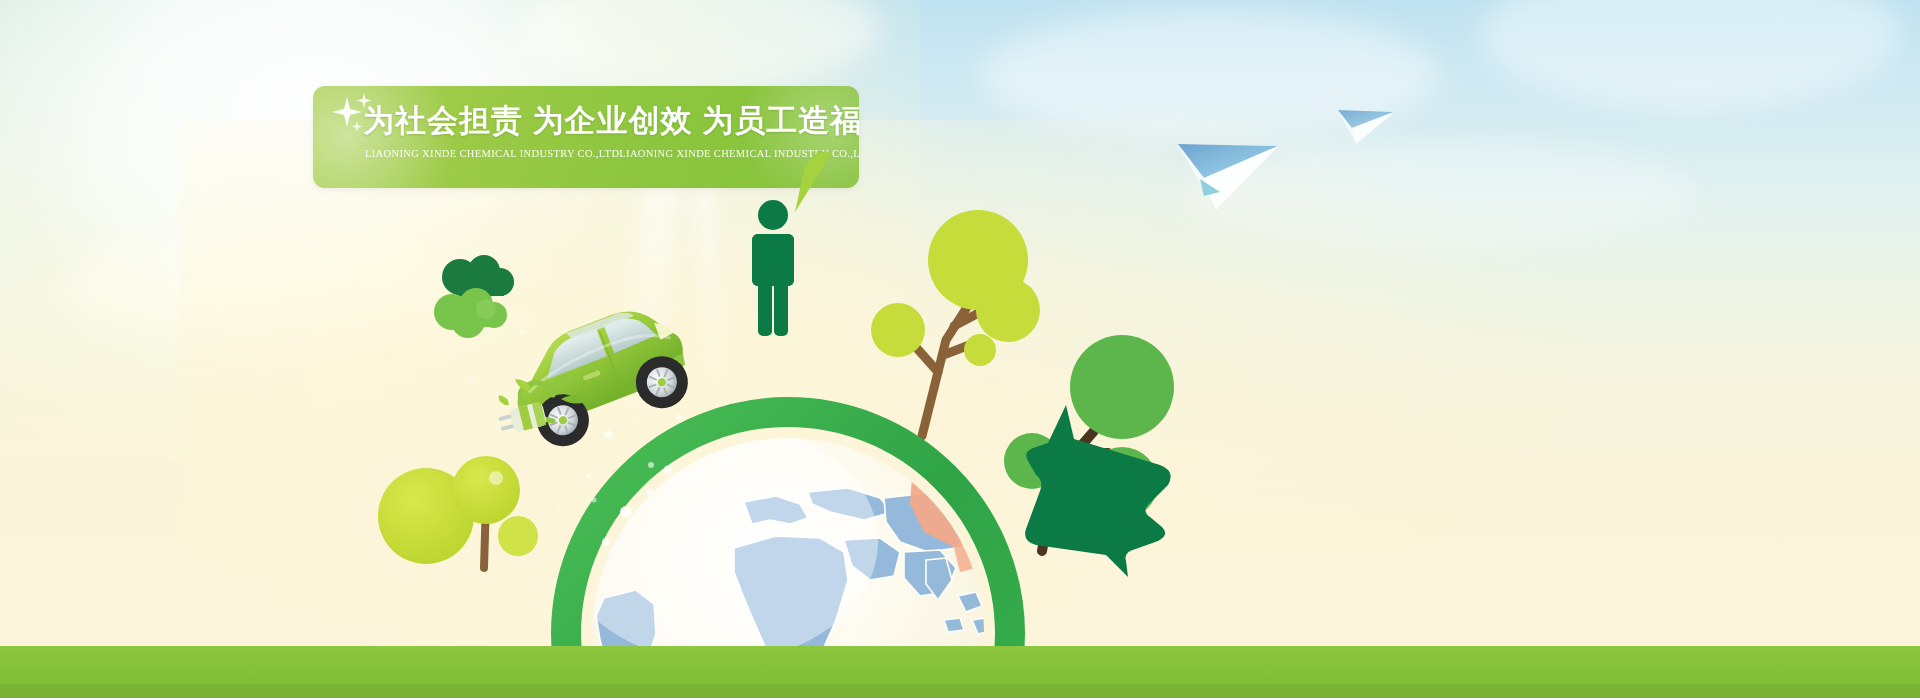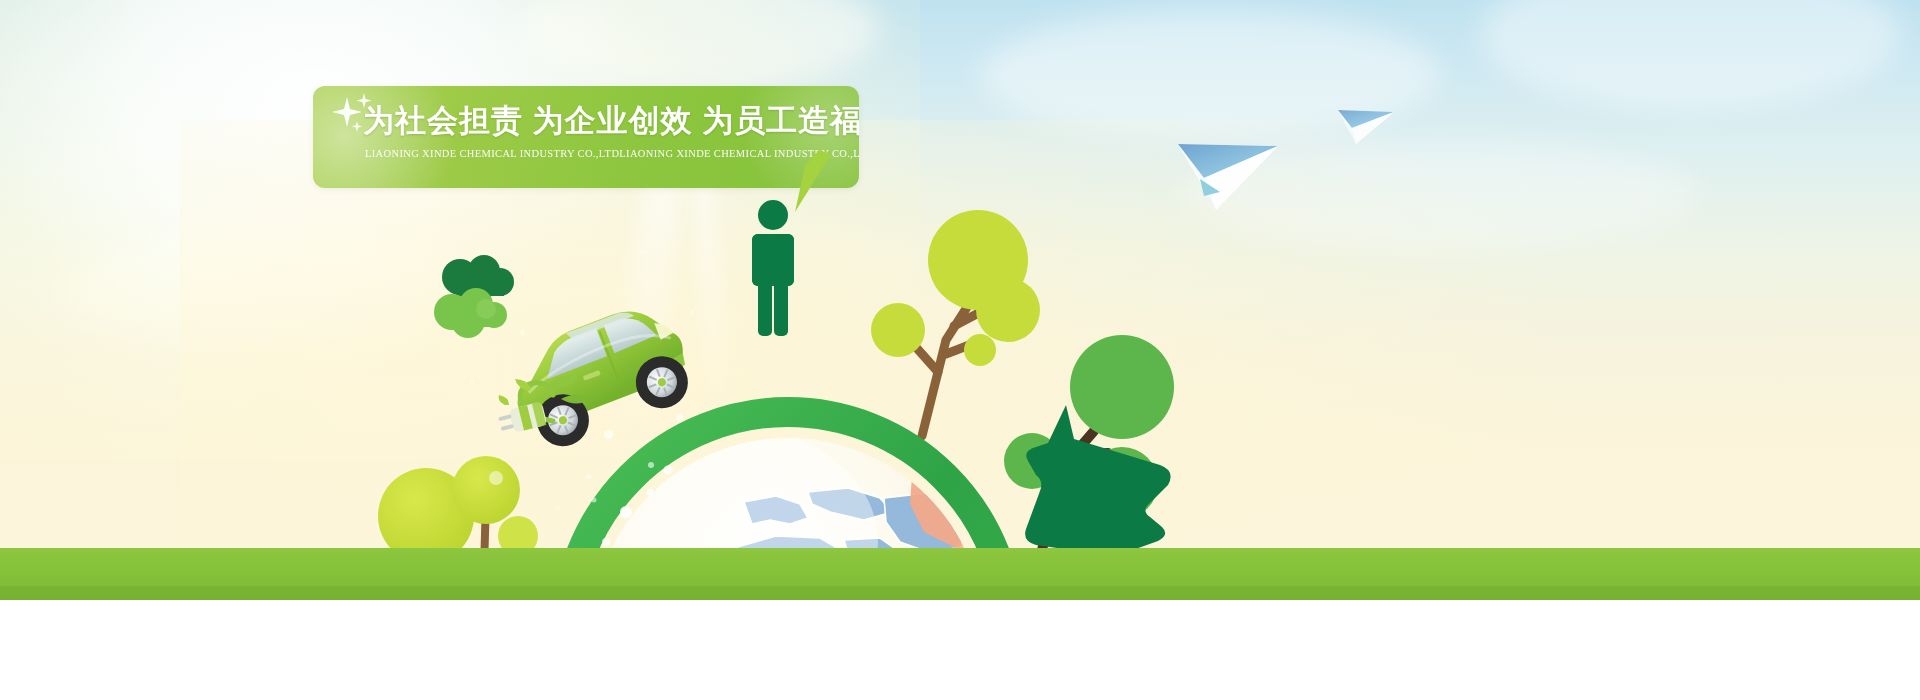--- a/index.html
+++ b/index.html
@@ -1,20 +1,20 @@
 <!DOCTYPE html>
 <html><head>
 <meta charset="utf-8">
 <style>
   html,body{margin:0;padding:0;background:#fff;}
   body{font-family:"Liberation Sans",sans-serif;}
 
   .stage{
     position:relative;
-    width:1920px;height:600px;
+    width:1920px;height:698px;
     overflow:hidden;
     background:#d946ef;
   }
 
   
   .sky{
     position:absolute;inset:0;
     background:
       linear-gradient(to bottom,
         #bfe2f0 0%,

